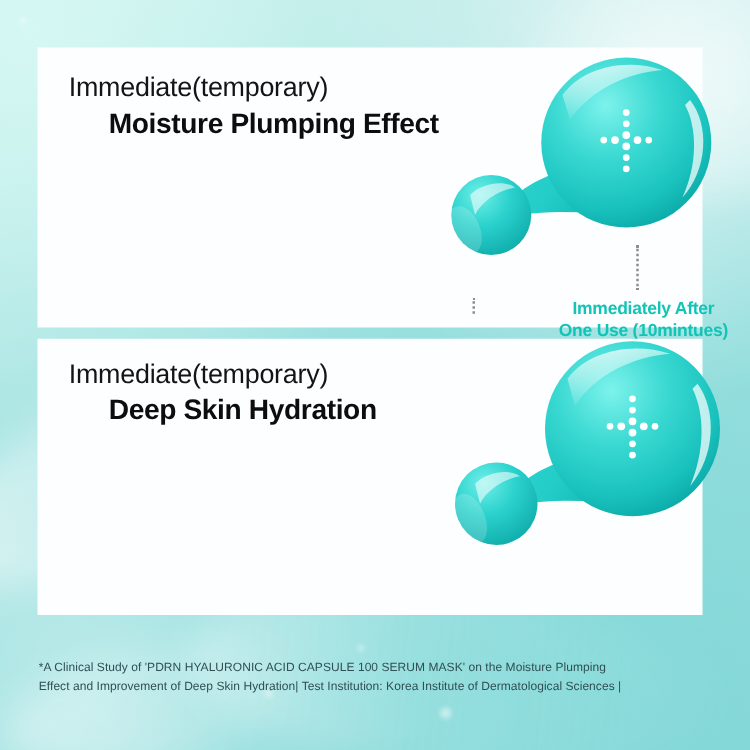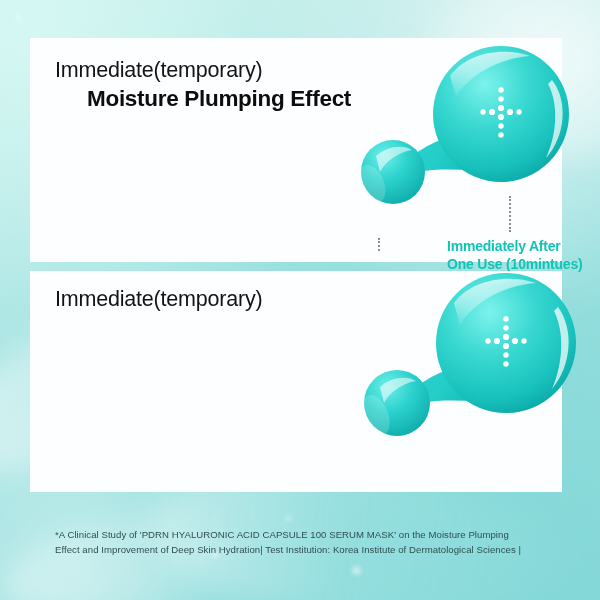--- a/index.html
+++ b/index.html
@@ -141,41 +141,40 @@
     letter-spacing: -0.2px;
   }
   .caption-after {
     font-size: 14px;
     font-weight: 700;
     color: #12c4b6;
     line-height: 17.5px;
     letter-spacing: -0.2px;
   }
   #card-1 .caption-before { left: 315px; top: 218px; margin-top: 47px; }
-  #card-1 .caption-after  { left: 417px; top: 200px; }
+  #card-1 .caption-after  { left: 417px; top: 200px; text-align: center; }
 
   .leader {
     position: absolute;
     width: 0;
     border-left: 2px dotted #8d8d8d;
   }
   #card-1 .leader-small { left: 348px; top: 200px; height: 13px; }
   #card-1 .leader-big   { left: 479px; top: 158px; height: 36px; }
 
   
   .footnote {
     position: absolute;
     left: 31px;
     top: 528px;
     width: 540px;
     font-size: 9.6px;
     line-height: 14.5px;
     color: #2f4f53;
     letter-spacing: 0.05px;
-    margin-left: 24px;
   }
   .footnote-line { display: block; white-space: nowrap; }
 </style>
 </head>
 <body>
 
 <div class="poster">
 
   <div class="bg-streak streak-a"></div>
   <div class="bg-streak streak-b"></div>
@@ -256,20 +255,21 @@
         <div>One Use (10mintues)</div>
       </div>
     </div>
   </div>
 
   <div class="card" id="card-2">
     <div class="card-inner">
 
       <div class="heading-block">
         <div class="heading-line1">Immediate(temporary)</div>
+        <div class="heading-line2">Deep Skin Hydration</div>
       </div>
 
       <svg class="figure" id="figure-2" viewBox="0 0 240 205">
         <defs>
           <radialGradient id="bigGrad2" cx="38%" cy="28%" r="78%">
             <stop offset="0%" stop-color="#7df2ec"></stop>
             <stop offset="40%" stop-color="#3ad9d2"></stop>
             <stop offset="78%" stop-color="#19c2bd"></stop>
             <stop offset="100%" stop-color="#0aa7a6"></stop>
           </radialGradient>

